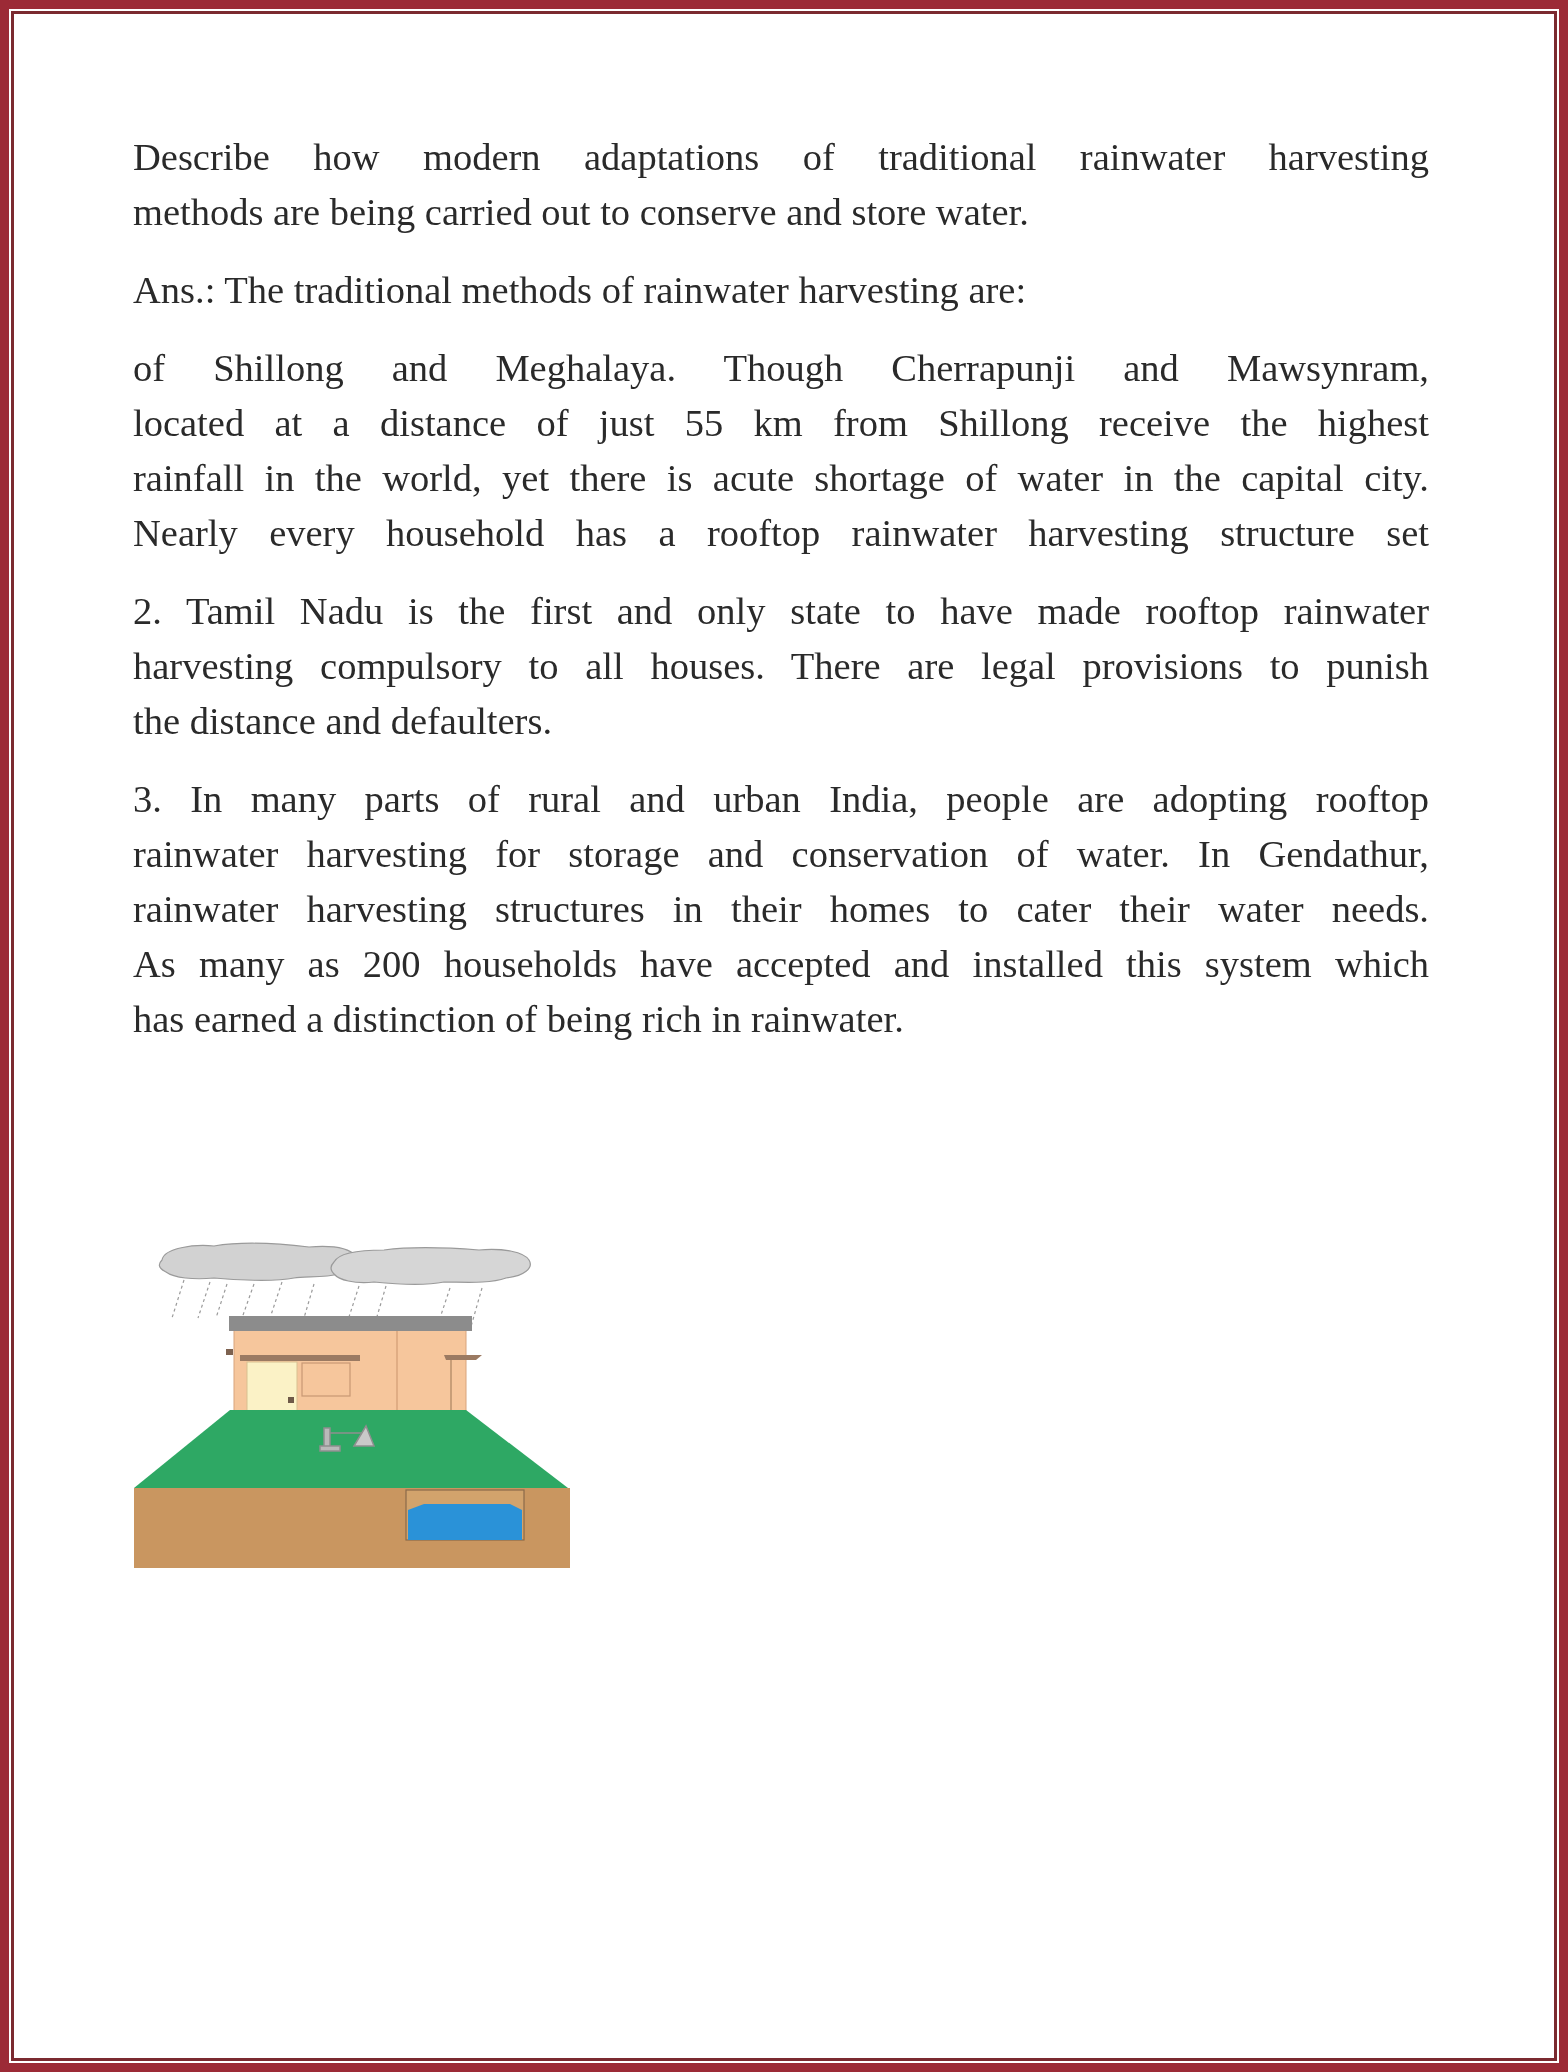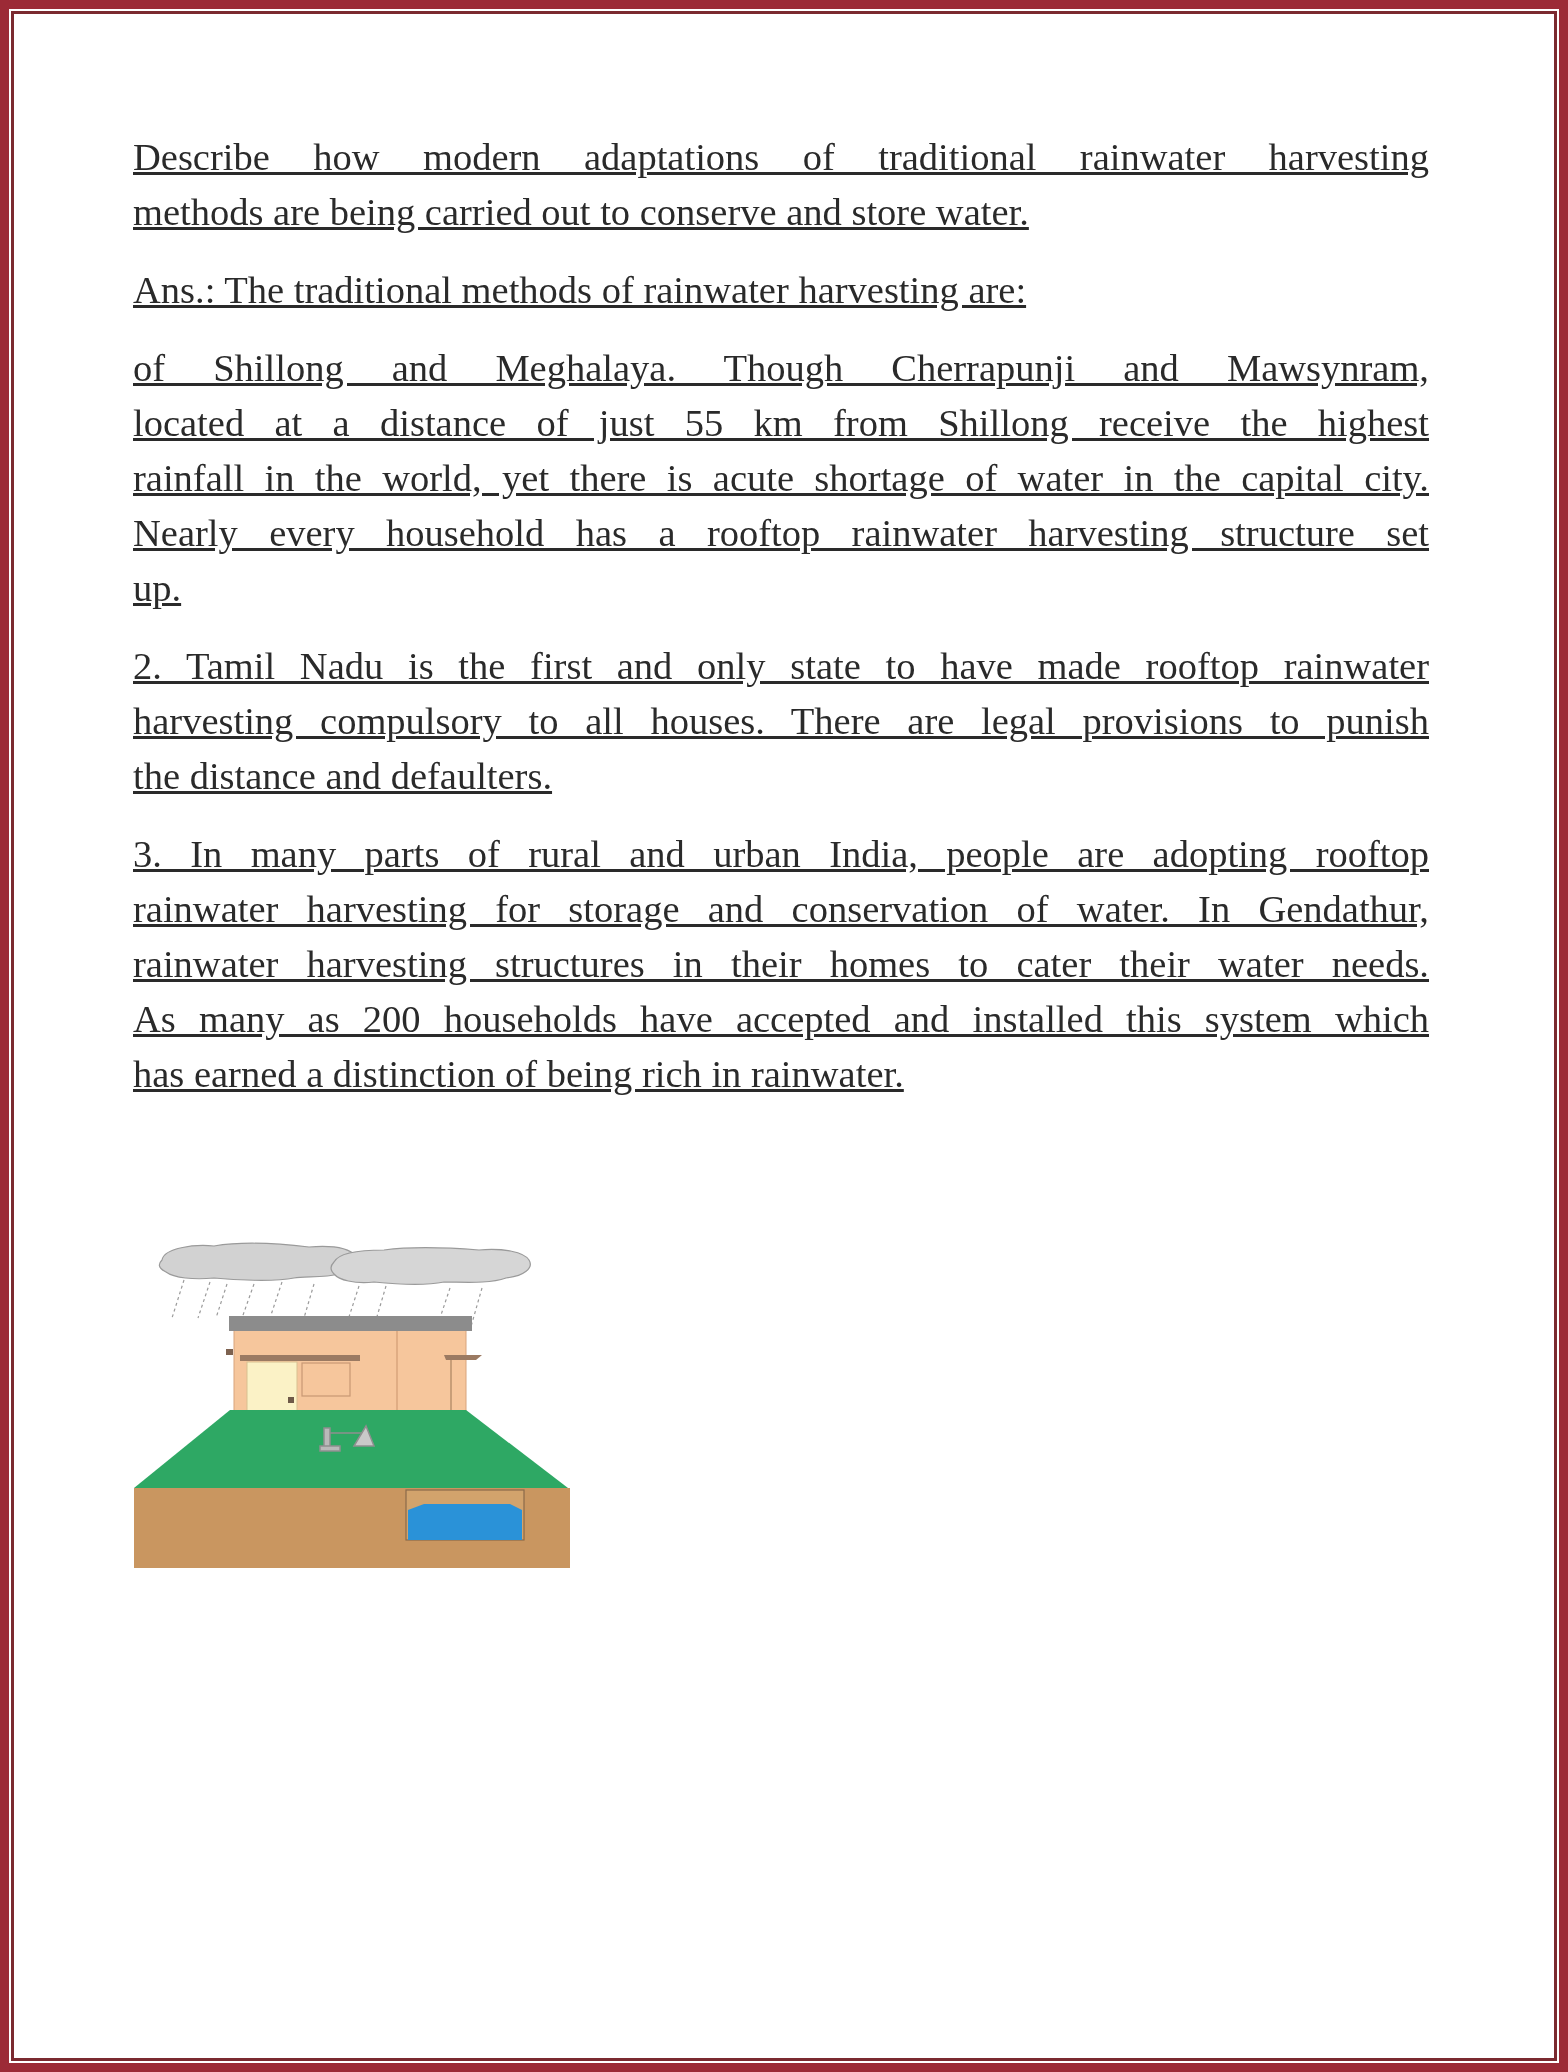--- a/index.html
+++ b/index.html
@@ -20,21 +20,21 @@
     box-sizing: border-box;
   }
   .content {
     position: absolute;
     left: 133px; top: 130px;
     width: 1300px;
     font-family: "Liberation Serif", "DejaVu Serif", serif;
     font-size: 38.5px;
     color: #2a2a2a;
   }
-  .para { margin: 0 4px 23px 0; text-decoration: underline; }
+  .para { margin: 0 4px 23px 0; }
   .line {
     display: block;
     height: 55px;
     line-height: 55px;
     white-space: nowrap;
     text-align: justify;
     text-align-last: justify;
     overflow: visible;
   }
   .line.last { text-align-last: left; }
@@ -59,21 +59,20 @@
 
   <div class="para">
     <span class="line last">Ans.: The traditional methods of rainwater harvesting are:</span>
   </div>
 
   <div class="para">
     <span class="line">of Shillong and Meghalaya. Though Cherrapunji and Mawsynram,</span>
     <span class="line">located at a distance of just 55 km from Shillong receive the highest</span>
     <span class="line">rainfall in the world, yet there is acute shortage of water in the capital city.</span>
     <span class="line">Nearly every household has a rooftop rainwater harvesting structure set</span>
-    <span class="line last">up.</span>
   </div>
 
   <div class="para">
     <span class="line">2. Tamil Nadu is the first and only state to have made rooftop rainwater</span>
     <span class="line">harvesting compulsory to all houses. There are legal provisions to punish</span>
     <span class="line last">the distance and defaulters.</span>
   </div>
 
   <div class="para">
     <span class="line">3. In many parts of rural and urban India, people are adopting rooftop</span>

